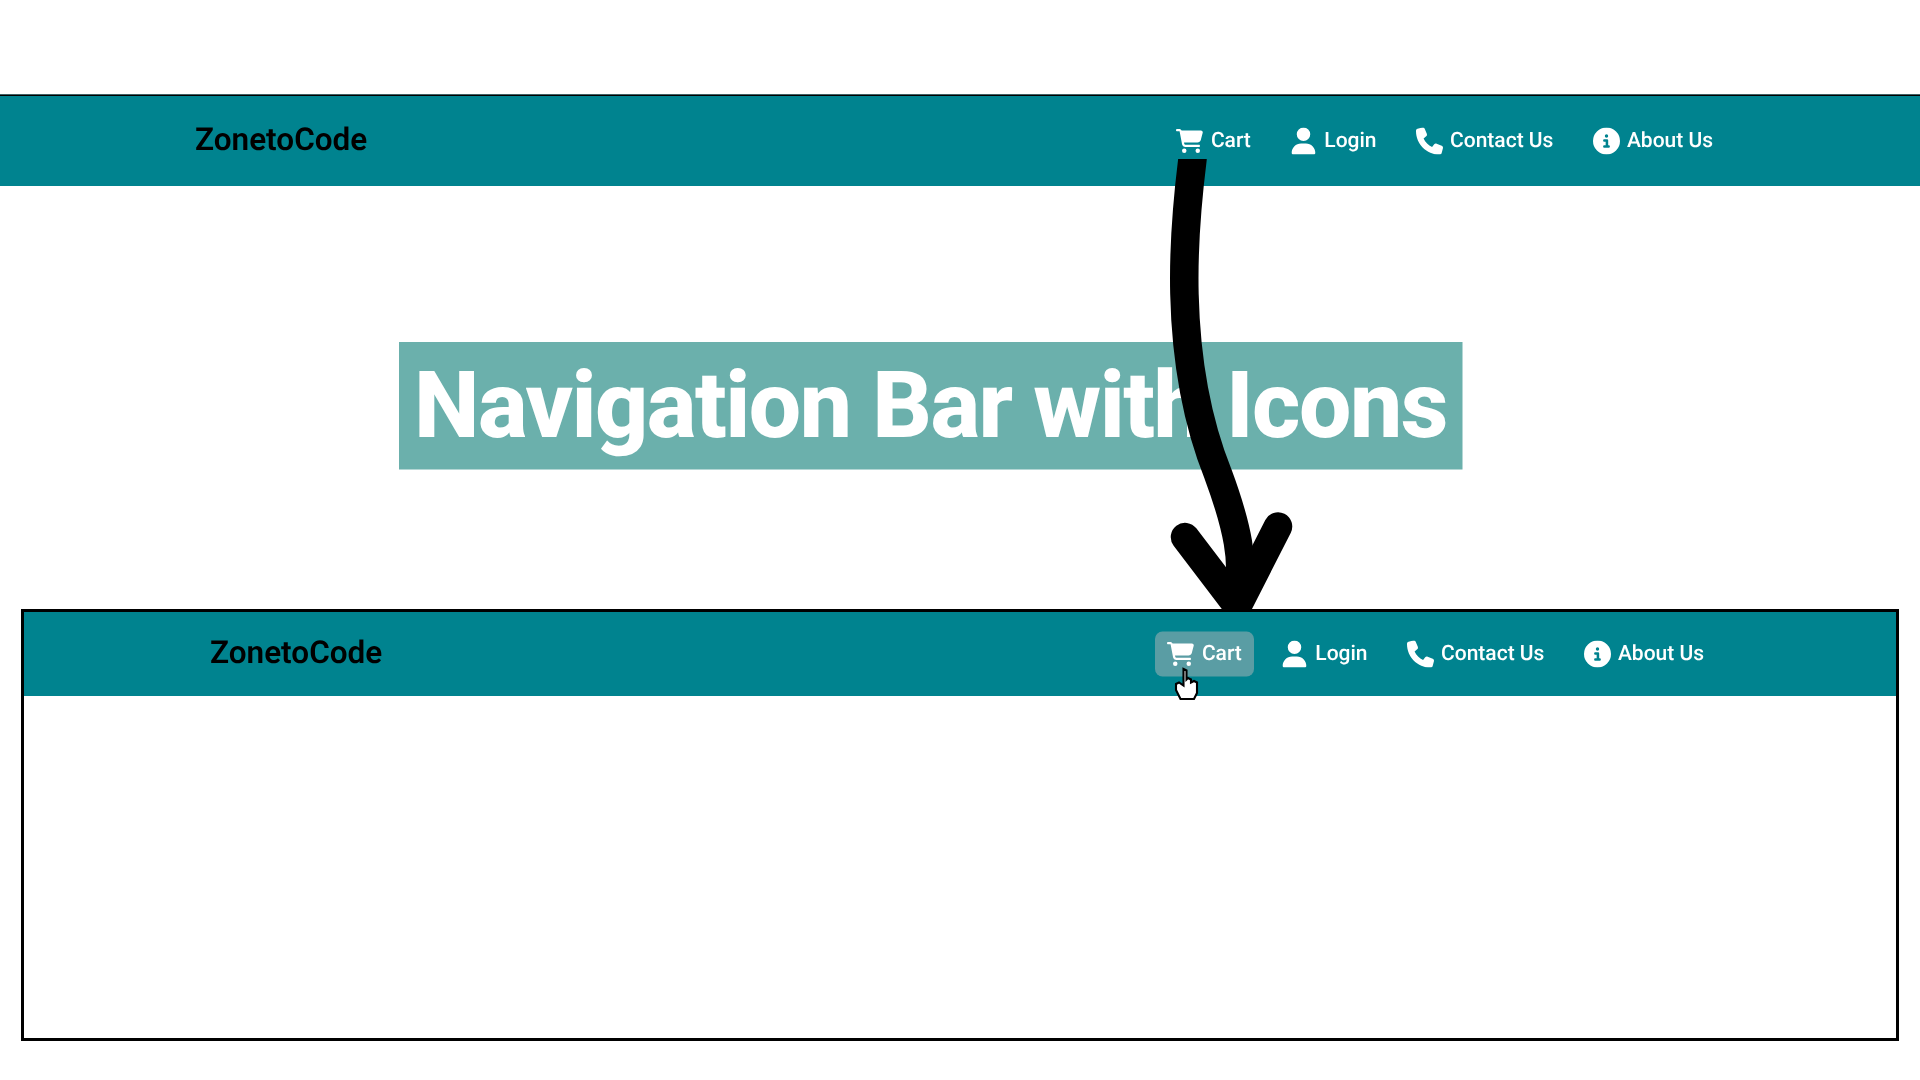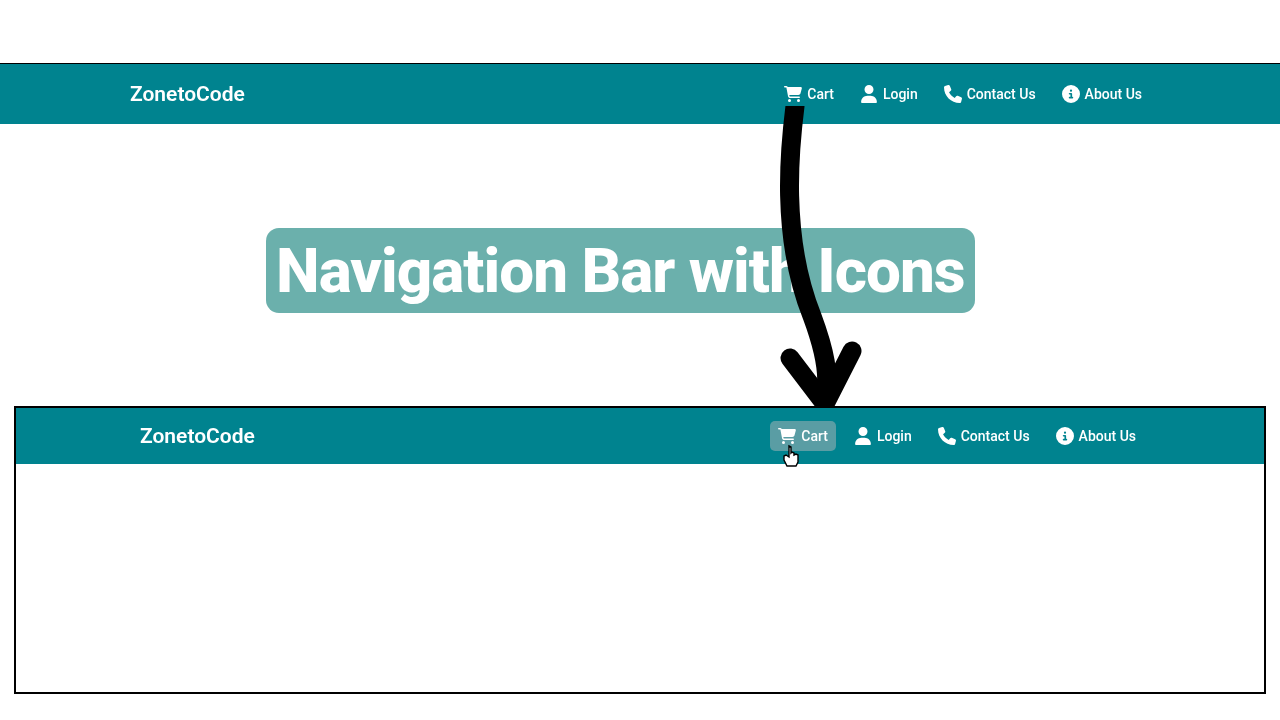--- a/index.html
+++ b/index.html
@@ -33,21 +33,21 @@
       background: #00838f;
       color: #ffffff;
       display: flex;
       align-items: center;
       justify-content: space-between;
       padding: 13px 120px 13px 124px;
     }
     .brand {
       font-size: 21px;
       font-weight: 600;
-      color: #ffffff;
+      color: #000000;
     }
     .nav-links {
       display: flex;
       gap: 10px;
     }
     .nav-link {
       color: #ffffff;
       text-decoration: none;
       font-size: 14px;
       font-weight: 500;
@@ -73,21 +73,20 @@
     .title-banner {
       position: absolute;
       top: 228px;
       left: 266px;
       background: #6bb0ac;
       color: #ffffff;
       font-size: 62px;
       font-weight: 800;
       padding: 6px 10px;
       letter-spacing: -1px;
-      border-radius: 13px;
     }
     .arrow-annotation {
       position: absolute;
       top: 106px;
       left: 770px;
       pointer-events: none;
     }
     .cursor-pointer {
       position: absolute;
       top: 444px;

